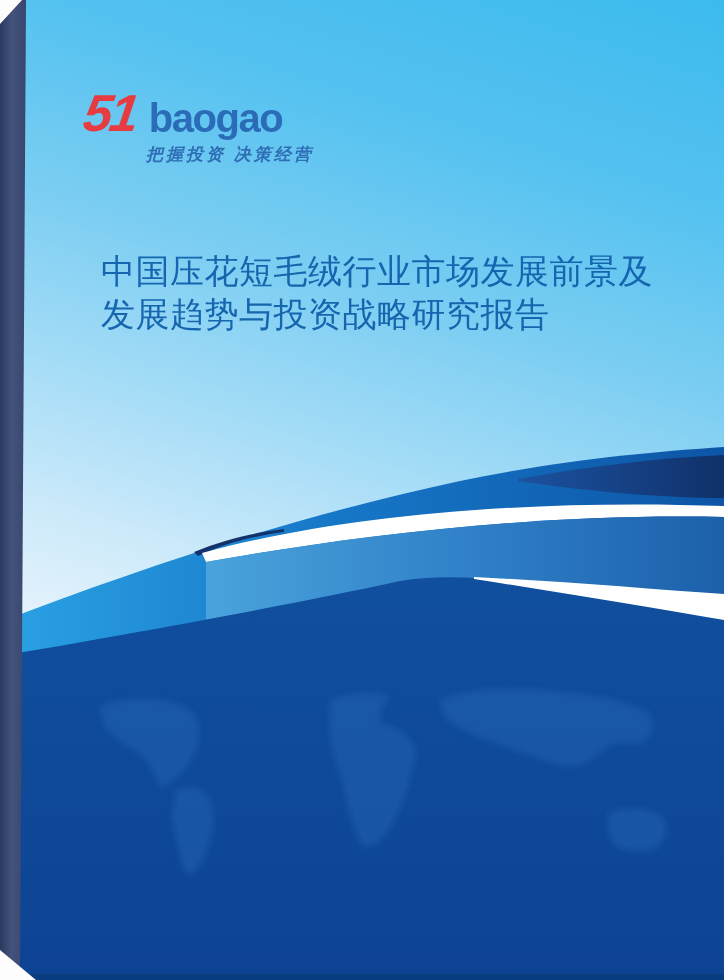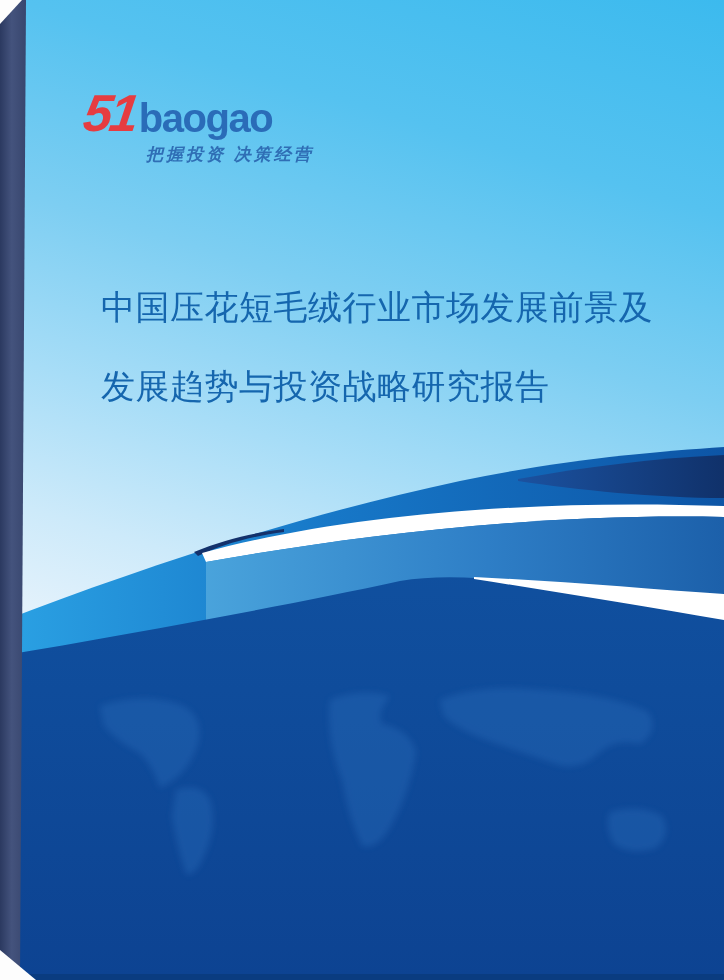--- a/index.html
+++ b/index.html
@@ -14,33 +14,33 @@
   }
   .bg-svg{position:absolute;left:0;top:0;width:724px;height:980px;display:block;}
   .logo{position:absolute;left:84px;top:90px;}
   .logo-row{display:flex;align-items:flex-end;}
   .logo-mark{
     font-style:italic;font-weight:700;font-size:52px;line-height:0.92;
     color:#e63c41;transform:skewX(-8deg);letter-spacing:-3px;
   }
   .logo-name{
     font-weight:700;font-size:40px;line-height:1.0;
-    color:#2a6cb8;letter-spacing:-1.5px;margin-left:3px;
+    color:#2a6cb8;letter-spacing:-1.5px;margin-left:13px;
   }
   .logo-tagline{
     margin:5px 0 0 62px;
     font-style:italic;font-weight:700;font-size:17px;
     color:#2f6eb5;letter-spacing:3px;white-space:nowrap;
   }
   .title{
     position:absolute;left:101px;top:250px;margin:0;width:580px;
     font-weight:400;font-size:34px;line-height:43px;
     color:#1566ae;letter-spacing:0.5px;
   }
-  .title-line{display:block;white-space:nowrap;margin-top:36px;}
+  .title-line{display:block;white-space:nowrap;}
 </style>
 </head>
 <body>
 
 <div class="cover">
 
   <svg class="bg-svg" viewBox="0 0 724 980" xmlns="http://www.w3.org/2000/svg" aria-hidden="true">
     <defs>
       <linearGradient id="gradBand1" x1="0" y1="0" x2="724" y2="0" gradientUnits="userSpaceOnUse">
         <stop offset="0" stop-color="#2ba2e4"></stop>

